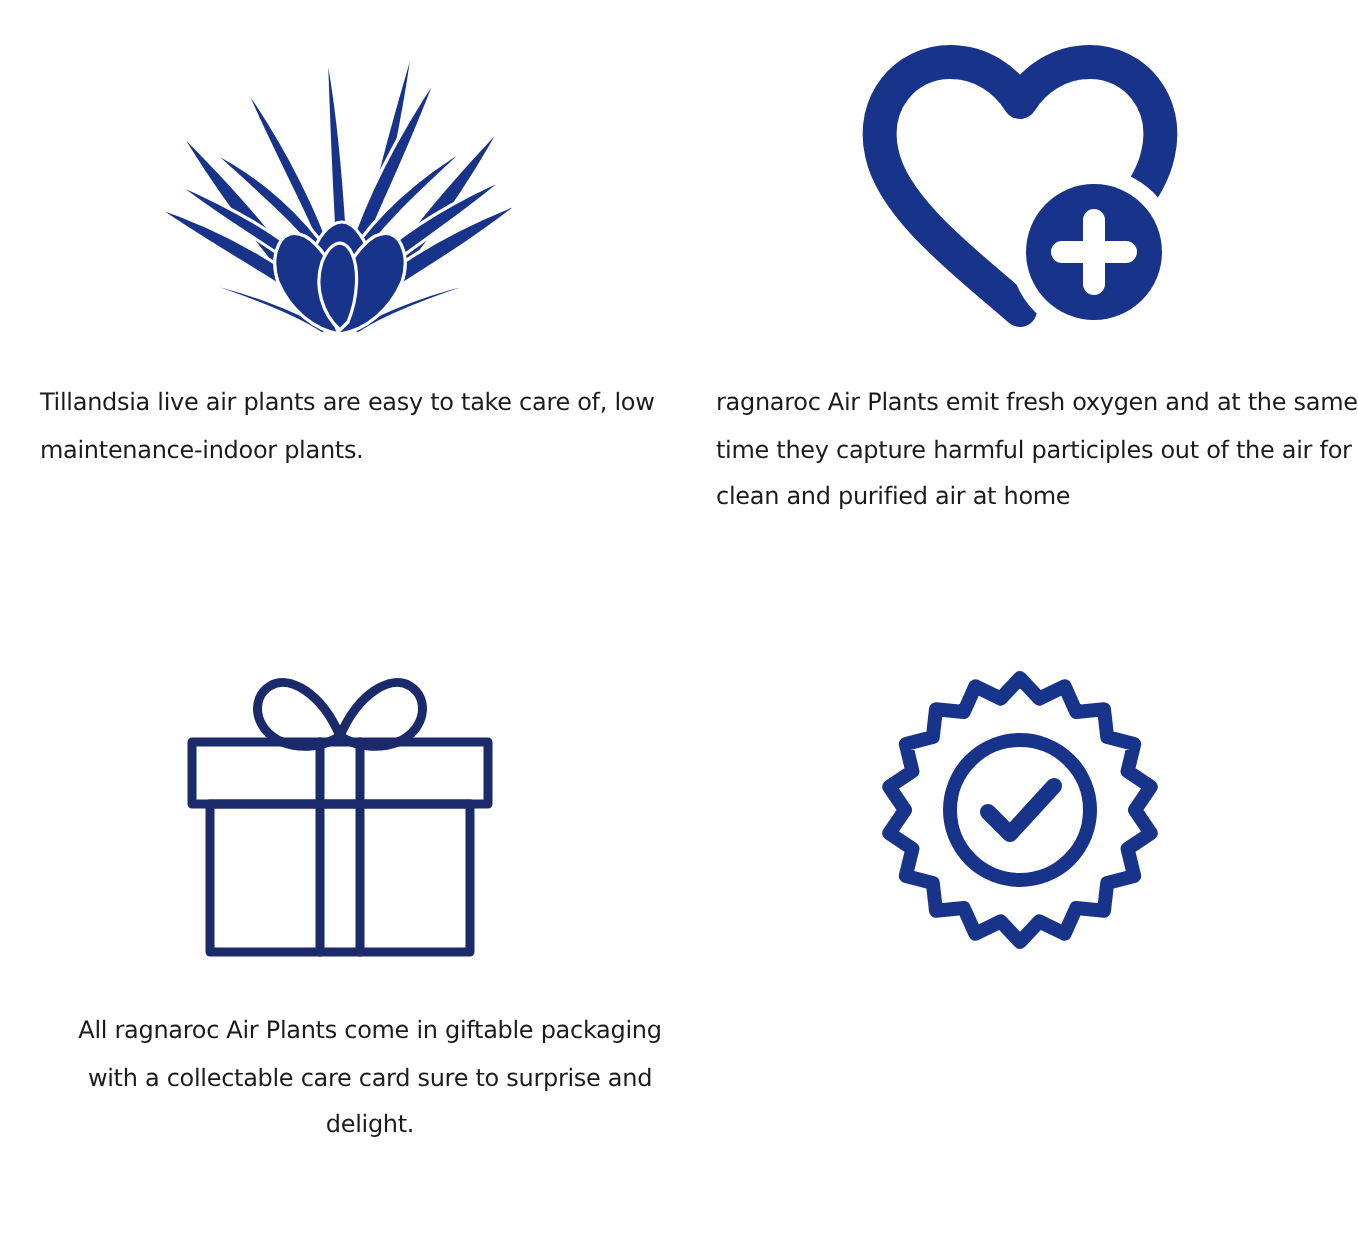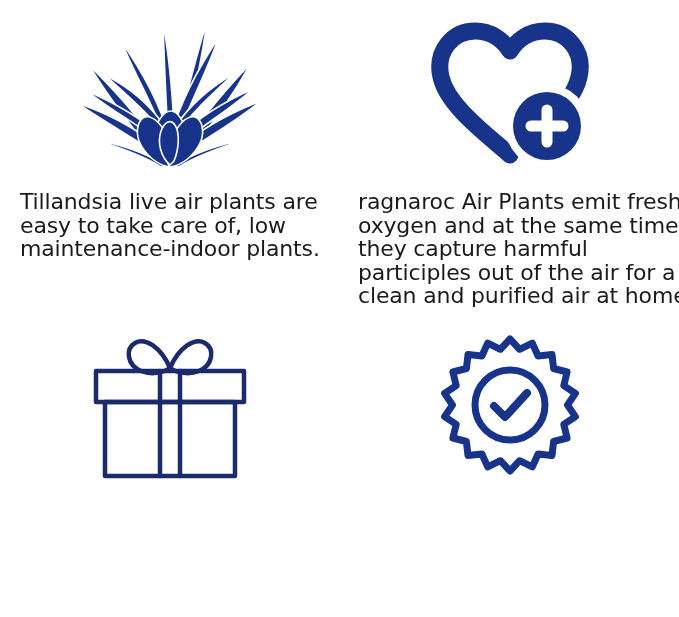--- a/index.html
+++ b/index.html
@@ -31,21 +31,21 @@
     height: 190px;
     display: flex;
     align-items: center;
     justify-content: center;
     width: 100%;
   }
   .icon-box.bottom-icon {
     height: 195px;
   }
   .caption {
-    font-size: 22px;
+    font-size: 12px;
     line-height: 23.5px;
     color: #1b1b1b;
     letter-spacing: -0.15px;
     width: 100%;
     box-sizing: border-box;
     margin-left: 30px;
   }
   
   .cell-1 .caption {
     text-align: left;
@@ -139,20 +139,21 @@
           <rect x="22" y="75" width="130" height="74"></rect>
 
           <line x1="77" y1="44" x2="77" y2="75"></line>
           <line x1="97" y1="44" x2="97" y2="75"></line>
 
           <line x1="77" y1="75" x2="77" y2="149"></line>
           <line x1="97" y1="75" x2="97" y2="149"></line>
         </g>
       </svg>
     </div>
+    <div class="caption">All ragnaroc Air Plants come in giftable packaging with a collectable care card sure to surprise and delight.</div>
   </div>
 
   <div class="feature-cell cell-4">
     <div class="icon-box bottom-icon">
       <svg width="150" height="150" viewBox="0 0 150 150" aria-label="guarantee-seal-icon">
 
         <polygon fill="none" stroke="#17348a" stroke-width="7" stroke-linejoin="round" points="75,7 84.6,17.3 97.3,11.1 103.1,24.0 117.0,22.6 118.6,36.5
                          132.1,40.0 128.8,53.6 140.4,61.4 132.5,73.0 140.4,84.6
                          128.8,92.4 132.1,106.0 118.6,109.5 117.0,123.4 103.1,122.0
                          97.3,134.9 84.6,128.7 75,139.0 65.4,128.7 52.7,134.9

